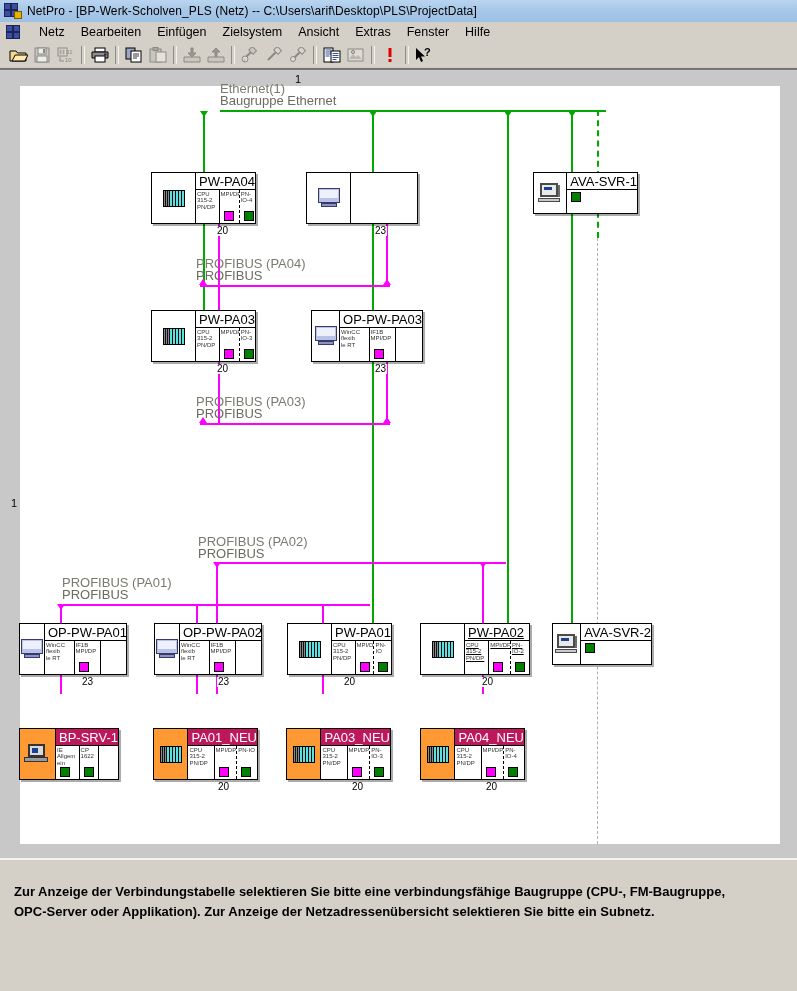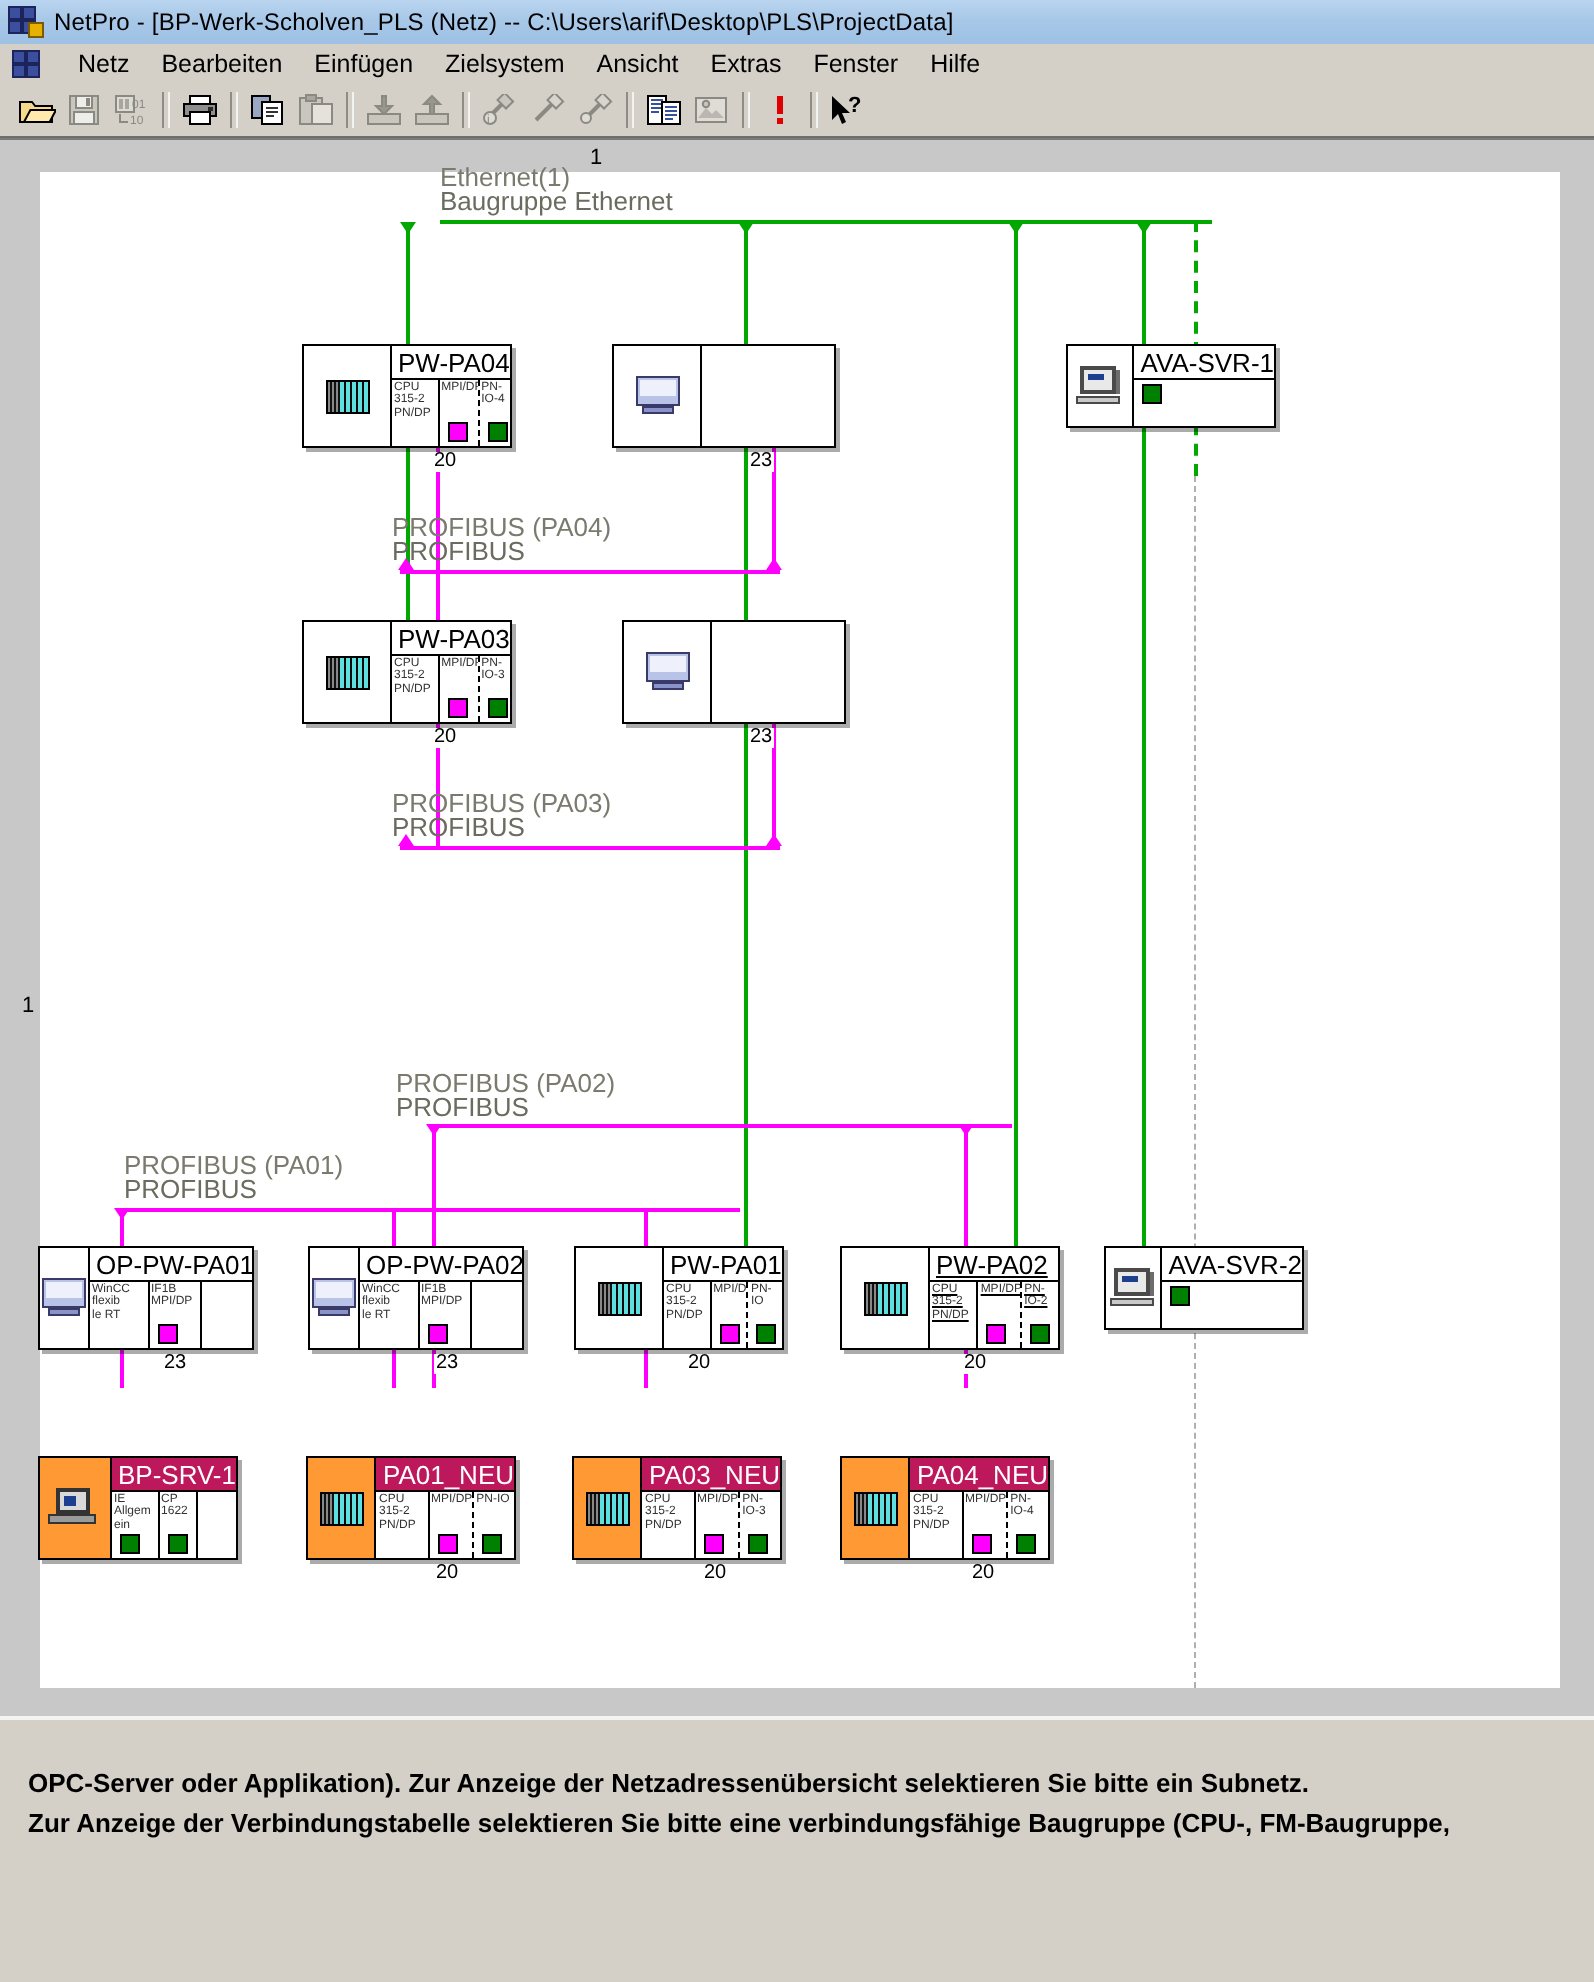--- a/index.html
+++ b/index.html
@@ -486,20 +486,36 @@
 
       <div class="dev" style="left:291px;top:224px;width:112px;height:52px;">
         <div class="rack">
           <div class="pc-glyph">
               <div class="scr">
                 <i></i>
               </div>
               <div class="base"></div>
             </div>
         </div>
+        <div class="body">
+          <div class="name">OP-PW-PA03</div>
+          <div class="slots">
+            <div class="slot solid" style="width:36%">
+              <span>WinCC</span><br>
+              <span>flexib</span><br>
+              <span>le RT</span>
+            </div>
+            <div class="slot solid" style="width:32%">
+              <span>IF1B</span><br>
+              <span>MPI/DP</span>
+              <span class="port pink"></span>
+            </div>
+            <div class="slot" style="width:32%"></div>
+          </div>
+        </div>
       </div>
       <div class="node-addr" style="left:354px;top:278px;">23</div>
 
       <div class="dev" style="left:-1px;top:537px;width:108px;height:52px;">
         <div class="rack">
           <div class="pc-glyph">
               <div class="scr">
                 <i></i>
               </div>
               <div class="base"></div>
@@ -742,19 +758,19 @@
         </div>
       </div>
       <div class="node-addr" style="left:465px;top:696px;">20</div>
 
     </div>
   </div>
 
   <div class="msgpane">
     <div class="msgbox">
       <div class="msgtext">
+        <div>Zur Anzeige der Verbindungstabelle selektieren Sie bitte eine verbindungsfähige Baugruppe (CPU-, FM-Baugruppe,</div>
         <div>OPC-Server oder Applikation). Zur Anzeige der Netzadressenübersicht selektieren Sie bitte ein Subnetz.</div>
-        <div>Zur Anzeige der Verbindungstabelle selektieren Sie bitte eine verbindungsfähige Baugruppe (CPU-, FM-Baugruppe,</div>
       </div>
     </div>
   </div>
 
 </div>
 
 </body></html>

